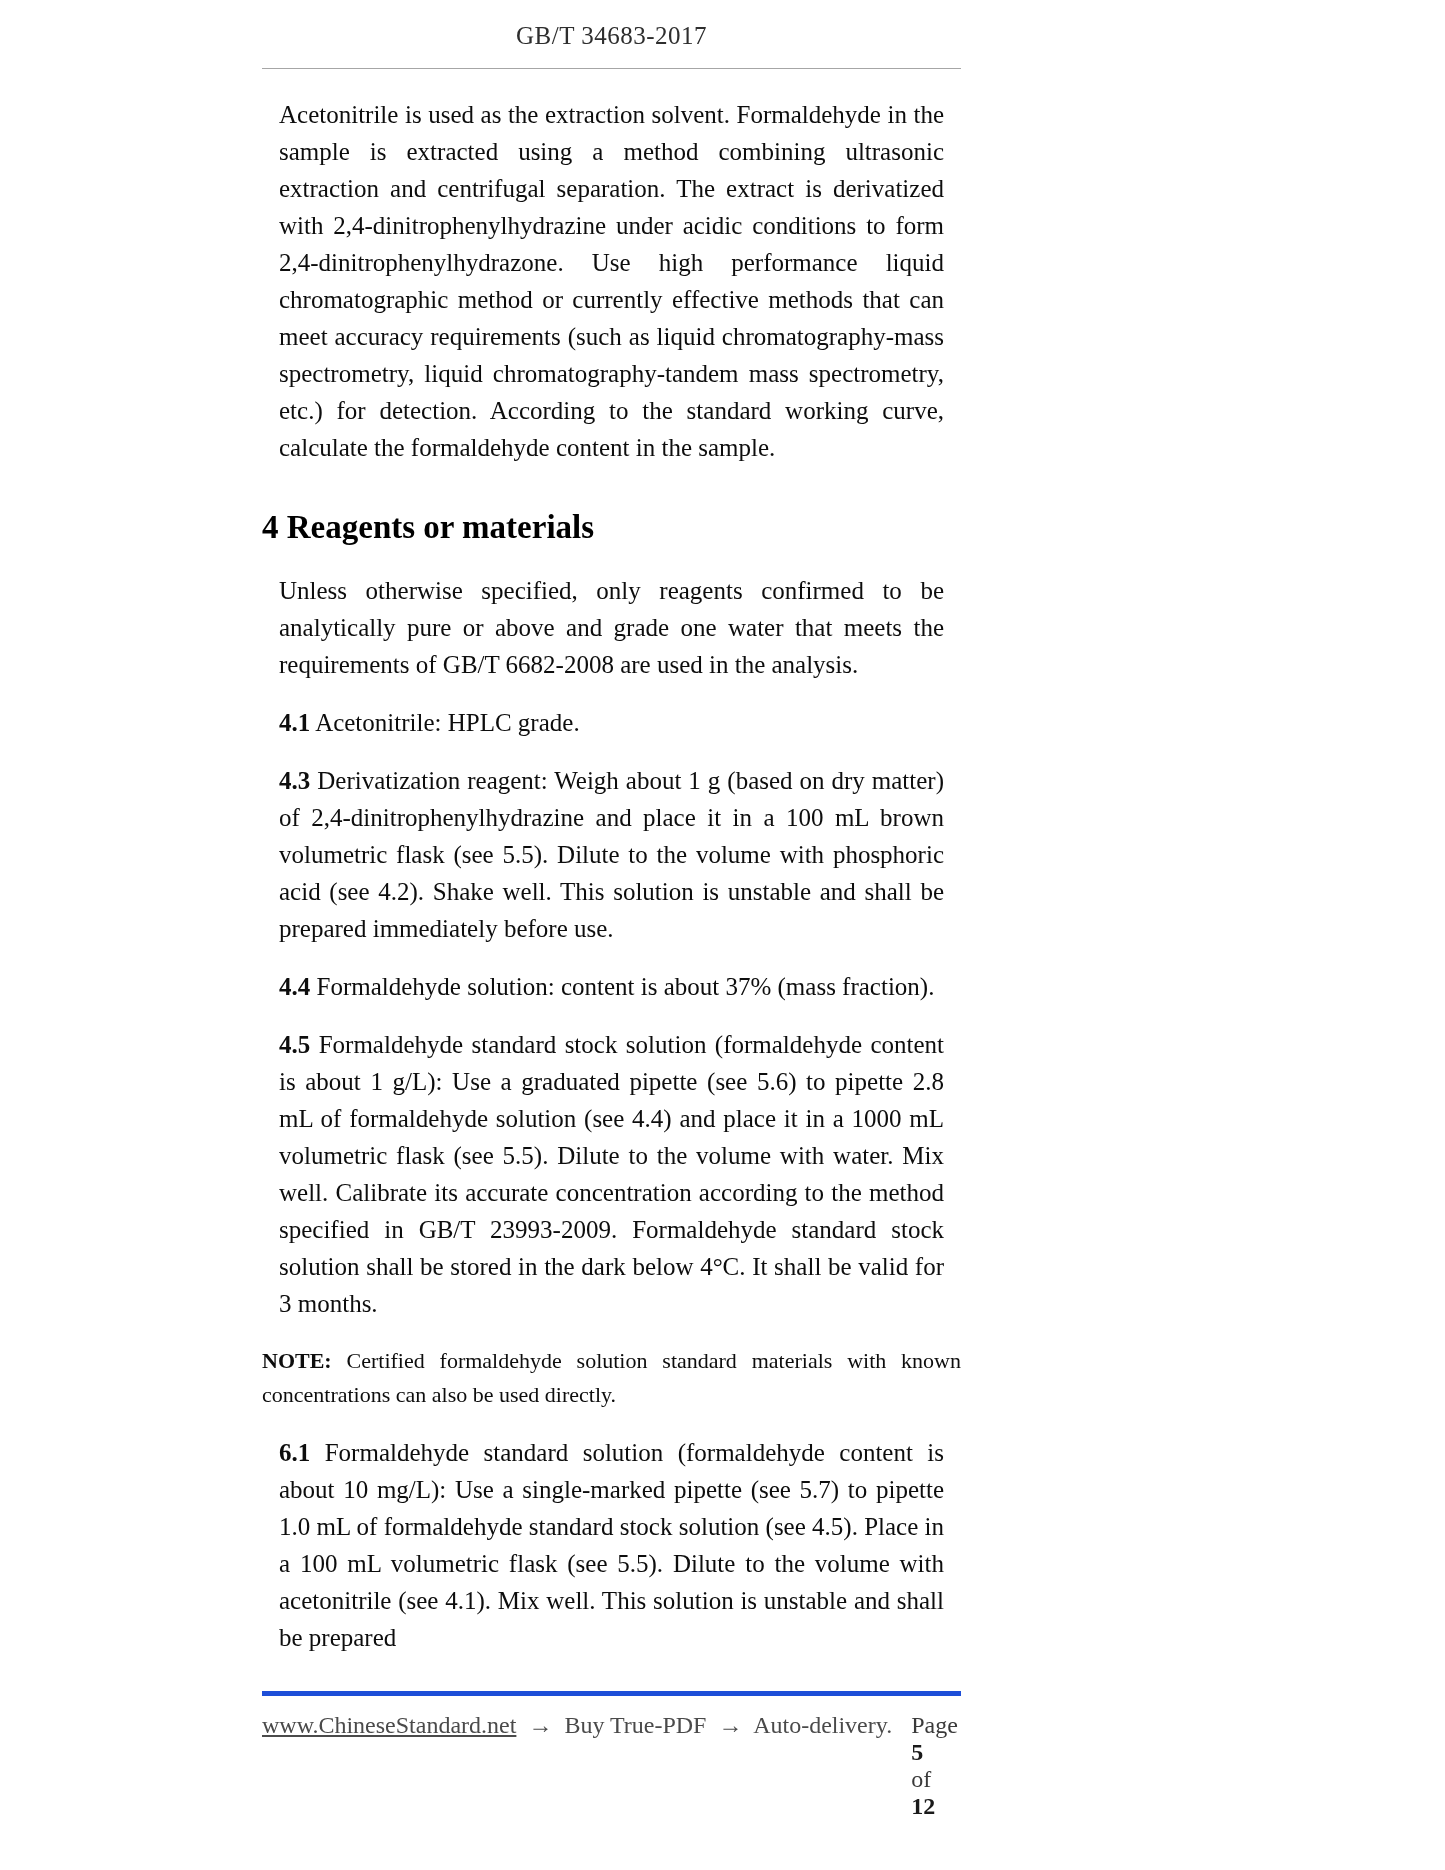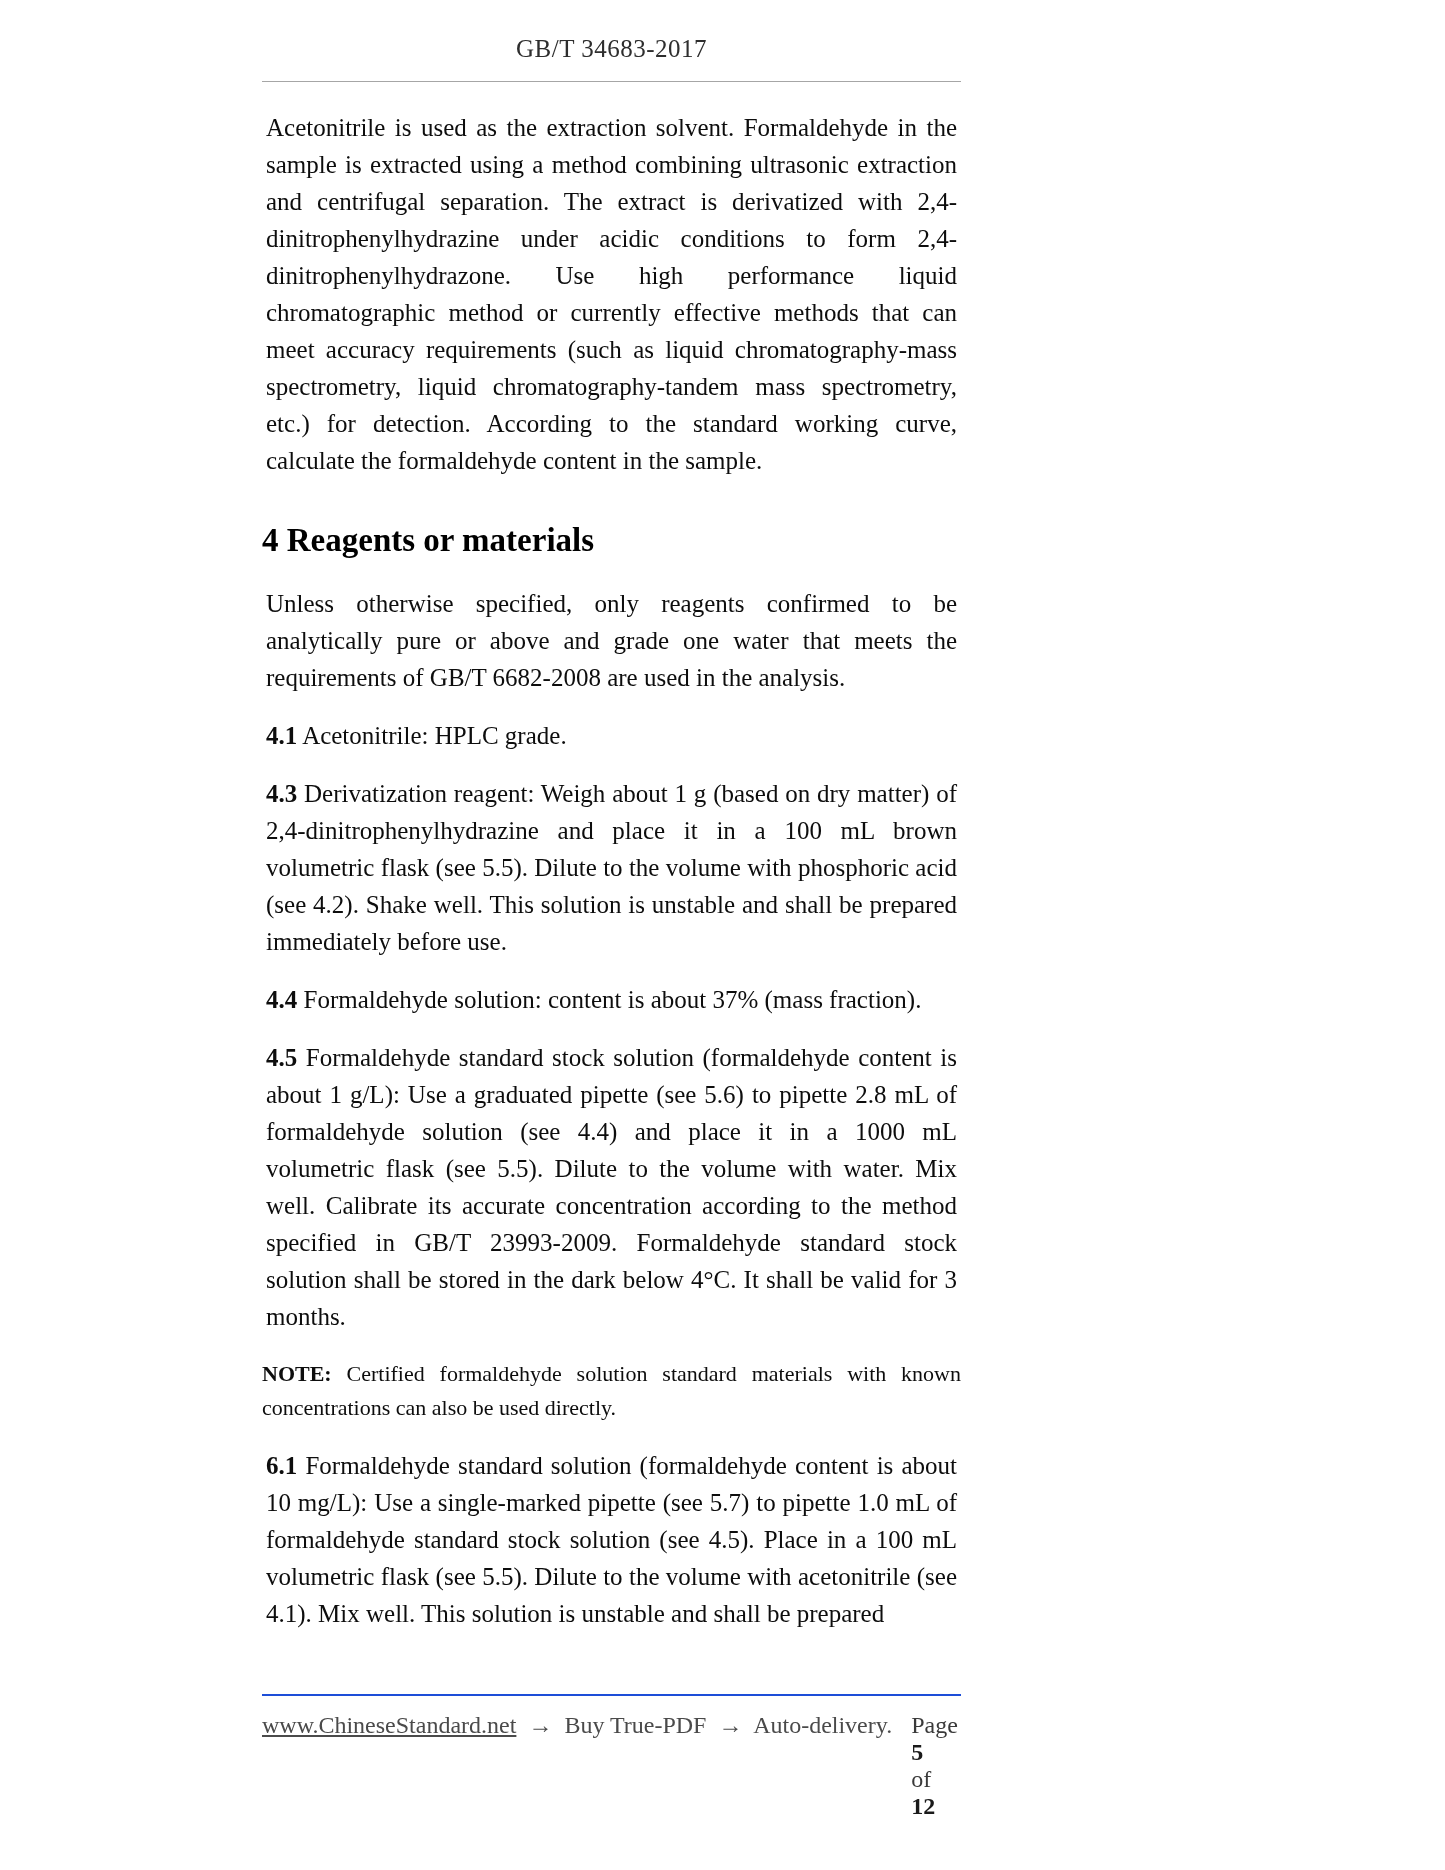--- a/index.html
+++ b/index.html
@@ -10,21 +10,21 @@
     background: #ffffff;
     font-family: "Liberation Serif", "DejaVu Serif", serif;
     color: #0d0d0d;
     position: relative;
     overflow: hidden;
   }
   .page {
     position: relative;
     width: 1223px;
     height: 1870px;
-    padding: 35px 262px 0 262px;
+    padding: 22px 262px 0 262px;
     overflow: hidden;
   }
   
   .page-header { text-align: center; }
   .doc-number {
     font-size: 25px;
     color: #2e2e2e;
     letter-spacing: 0.5px;
   }
   .header-rule {
@@ -38,38 +38,38 @@
     font-size: 33px;
     font-weight: bold;
     color: #000;
     margin: 42px 0 24px 0;
     line-height: 1.2;
   }
   p.body {
     font-size: 25px;
     line-height: 1.48;
     text-align: justify;
-    margin: 21px 4px;
+    margin: 21px 17px;
     color: #0d0d0d;
   }
   p.note {
     font-size: 22px;
     line-height: 1.56;
     text-align: justify;
     margin: 22px 0;
     color: #0d0d0d;
   }
   .b { font-weight: bold; }
   
   .footer {
     position: absolute;
     left: 262px;
     right: 262px;
     bottom: 50px;
-    border-top: 2px solid #1d4ed8;
+    border-top: 5px solid #1d4ed8;
     padding-top: 16px;
     display: flex;
     justify-content: space-between;
     align-items: baseline;
     font-size: 24px;
     color: #4a4a4a;
   }
   .footer-left { white-space: nowrap; }
   .site-link {
     color: #4a4a4a;

